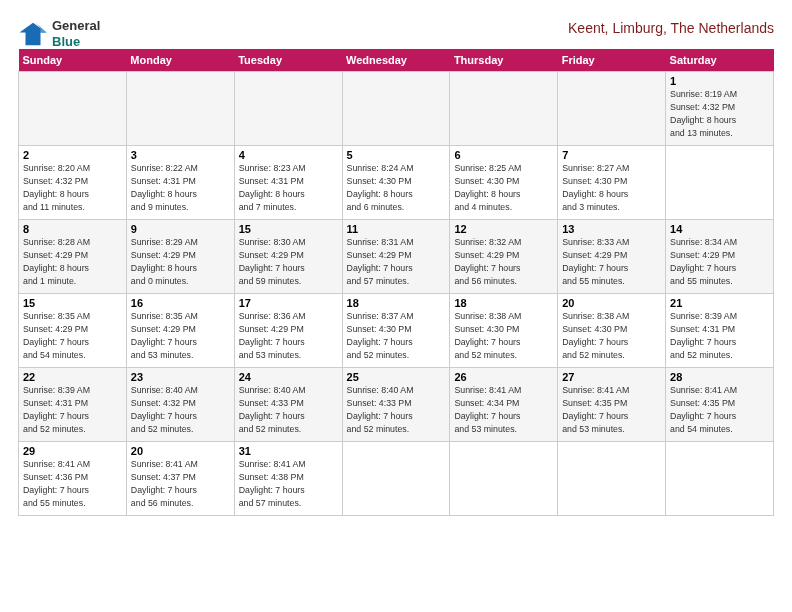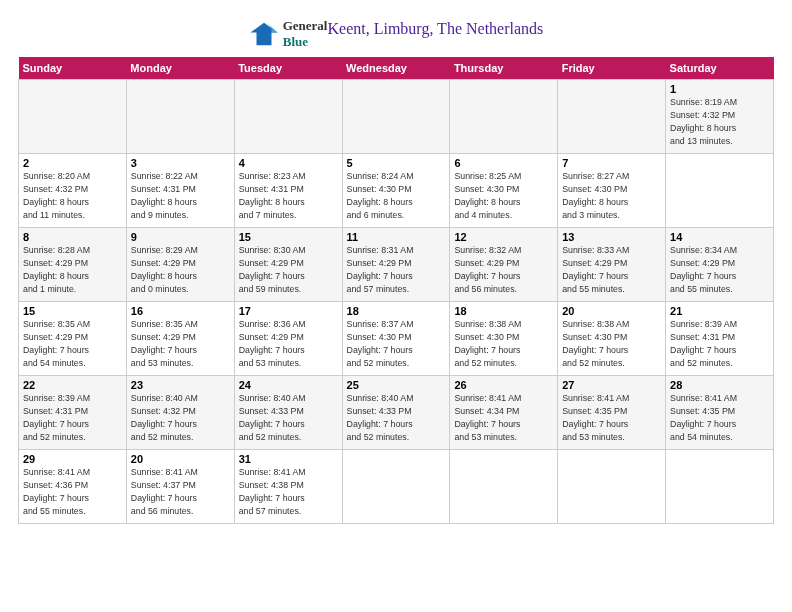--- a/index.html
+++ b/index.html
@@ -9,24 +9,22 @@
       width: 792px;
       height: 612px;
       overflow: hidden;
     }
     .page {
       width: 792px;
       padding: 18px 18px 10px 18px;
     }
     .header {
       display: flex;
-      justify-content: center;
+      justify-content: space-between;
       align-items: flex-start;
-      margin-bottom: 8px;
-      font-family: Liberation Serif, serif;
     }
     .logo {
       display: flex;
       align-items: center;
       gap: 4px;
     }
     .logo-text {
       font-size: 13px;
       font-weight: bold;
       color: #333;
@@ -39,22 +37,22 @@
     }
     .title-block {
       text-align: right;
     }
     .main-title {
       font-size: 28px;
       font-weight: bold;
       color: #333;
     }
     .subtitle {
-      font-size: 16px;
-      color: #4c1d95;
+      font-size: 14px;
+      color: #7f1d1d;
       margin-top: 2px;
     }
     table {
       width: 100%;
       border-collapse: collapse;
       font-size: 9.5px;
     }
     thead tr th {
       background-color: #be185d;
       color: #fff;

